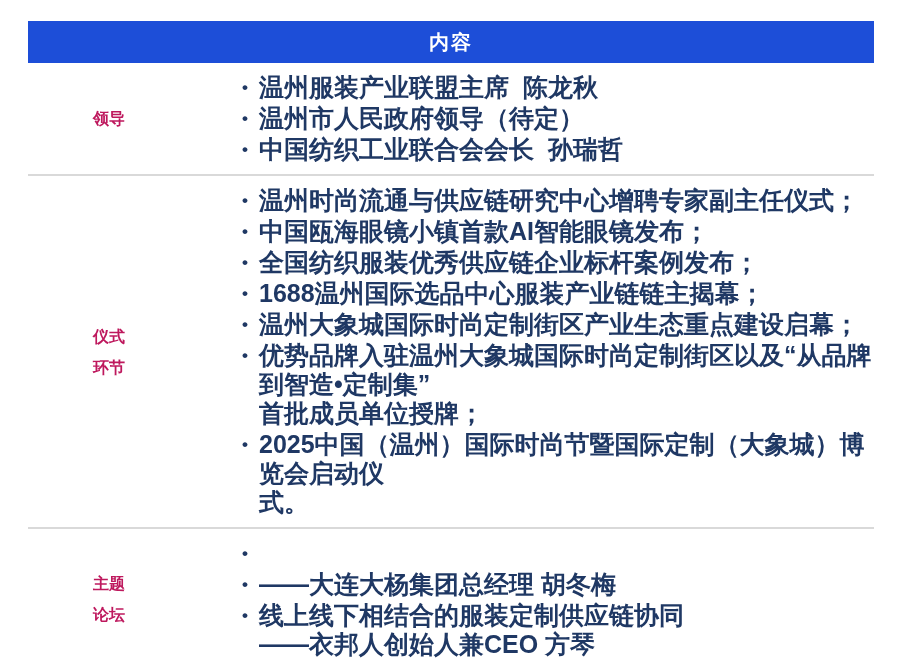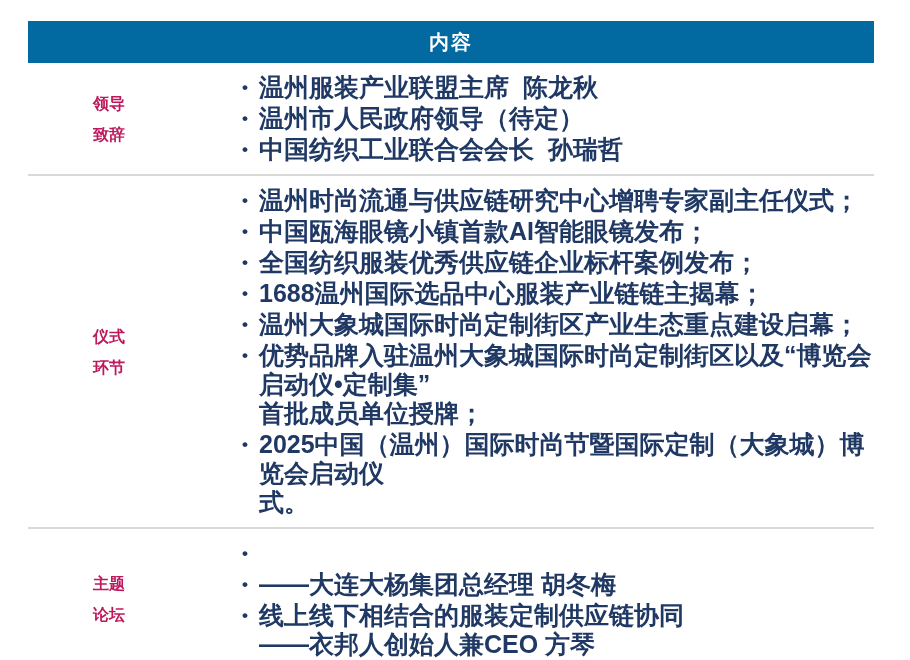--- a/index.html
+++ b/index.html
@@ -10,21 +10,21 @@
     overflow: hidden;
     font-family: "Liberation Sans", "DejaVu Sans", sans-serif;
   }
   .container {
     margin-left: 28px;
     width: 846px;
   }
   .header-bar {
     margin-top: 21px;
     height: 42px;
-    background: #0369a1;
+    background: #1d4ed8;
     display: flex;
     align-items: center;
     justify-content: center;
   }
   .header-title {
     color: #ffffff;
     font-size: 20px;
     font-weight: bold;
     letter-spacing: 2px;
     white-space: pre-wrap;
@@ -83,21 +83,20 @@
 
 <div class="container">
 
   <div class="header-bar">
     <span class="header-title">内容</span>
   </div>
 
   <div class="row">
     <div class="label-cell">
       <span class="label-line">领导</span>
-      <span class="label-line">致辞</span>
     </div>
     <div class="content-cell">
       <div class="item">
         <span class="bullet">•</span>
         <div class="item-text">
           <div class="line">温州服装产业联盟主席  陈龙秋</div>
         </div>
       </div>
       <div class="item">
         <span class="bullet">•</span>
@@ -146,21 +145,21 @@
       </div>
       <div class="item">
         <span class="bullet">•</span>
         <div class="item-text">
           <div class="line">温州大象城国际时尚定制街区产业生态重点建设启幕；</div>
         </div>
       </div>
       <div class="item">
         <span class="bullet">•</span>
         <div class="item-text">
-          <div class="line">优势品牌入驻温州大象城国际时尚定制街区以及“博览会启动仪•定制集”</div>
+          <div class="line">优势品牌入驻温州大象城国际时尚定制街区以及“从品牌到智造•定制集”</div>
           <div class="line">首批成员单位授牌；</div>
         </div>
       </div>
       <div class="item">
         <span class="bullet">•</span>
         <div class="item-text">
           <div class="line">2025中国（温州）国际时尚节暨国际定制（大象城）博览会启动仪</div>
           <div class="line">式。</div>
         </div>
       </div>

